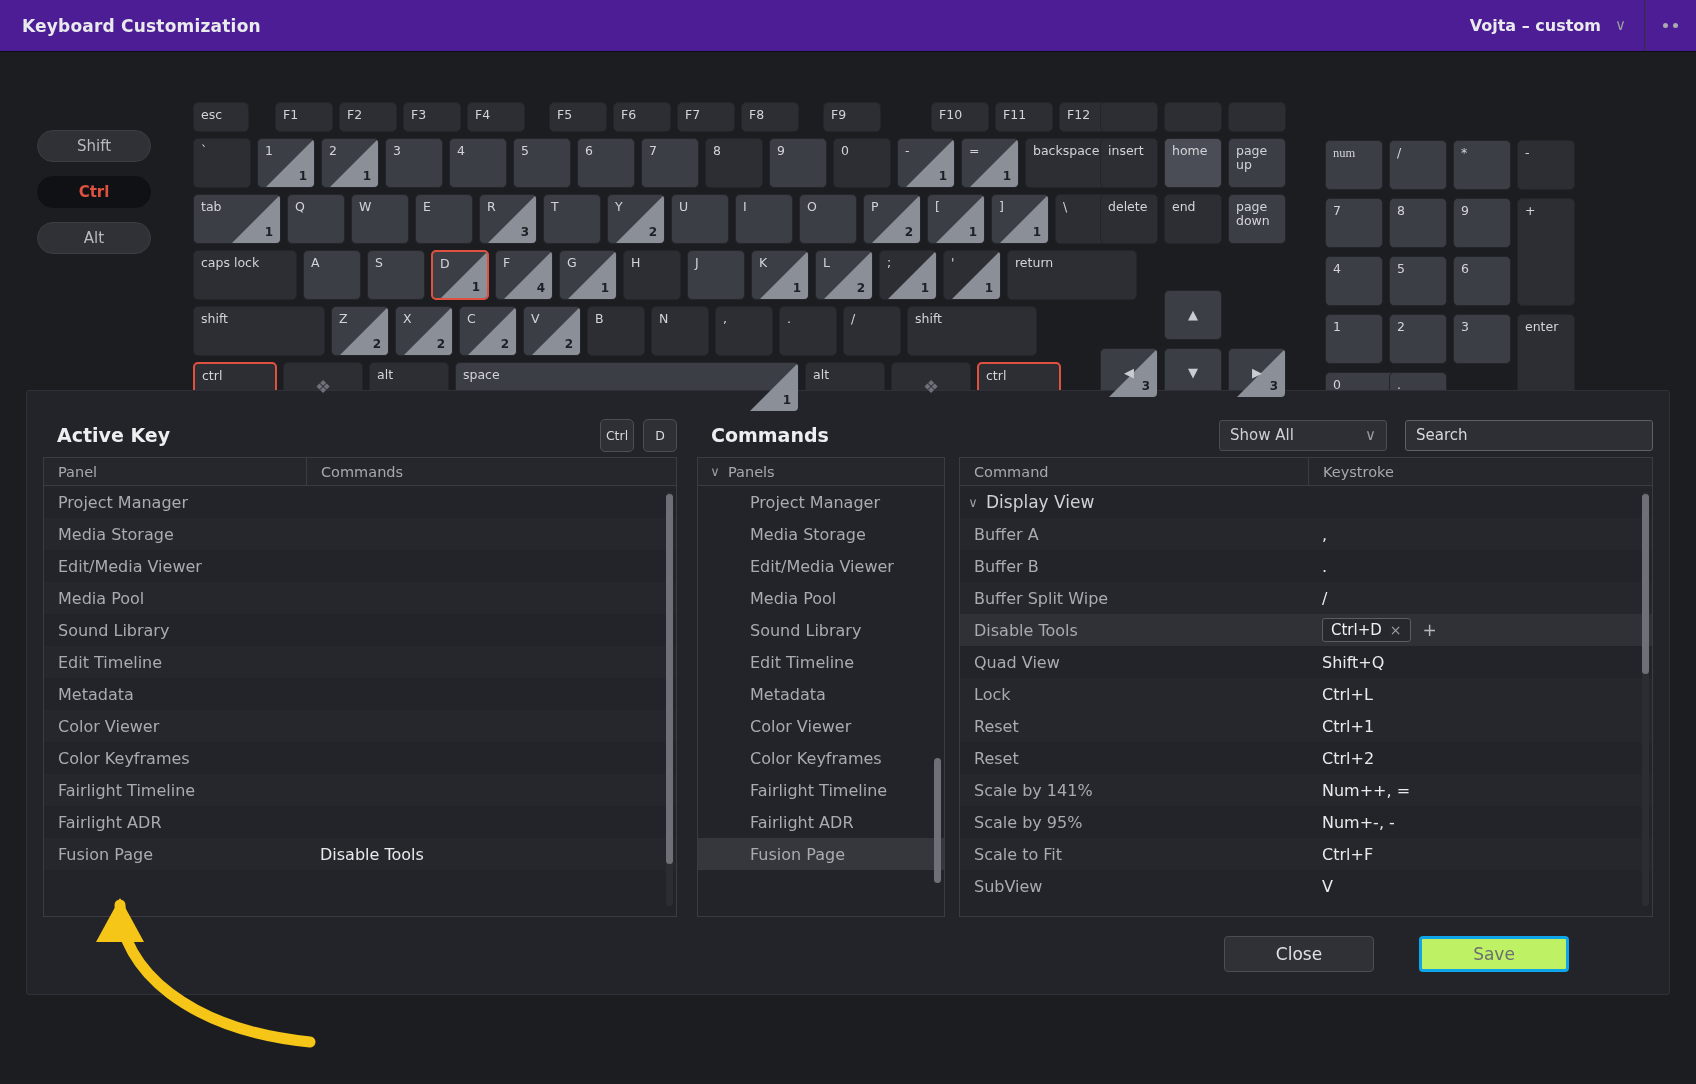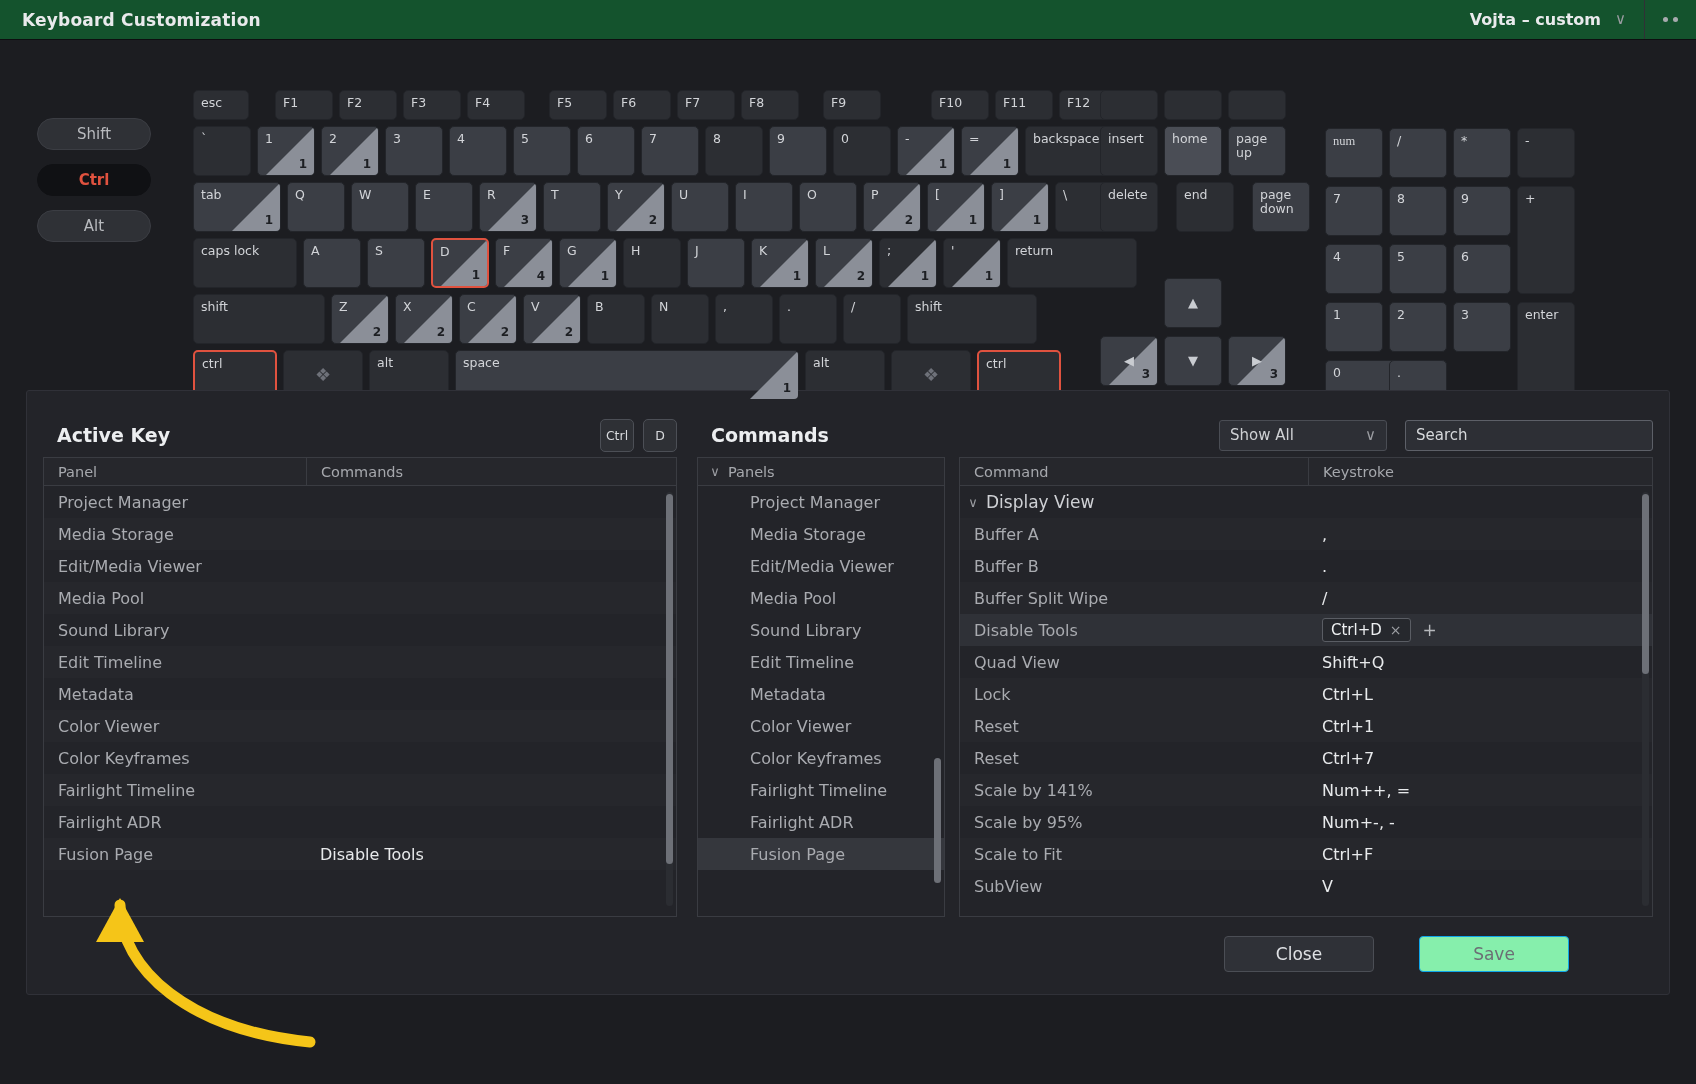--- a/index.html
+++ b/index.html
@@ -6,21 +6,21 @@
   html, body {
     width: 1696px; height: 1084px;
     background: #1c1d21;
     font-family: "DejaVu Sans", sans-serif;
     color: #c8c9cc;
     overflow: hidden;
   }
 
   
   .titlebar {
-    height: 40px; background: #14532d;
+    height: 52px; background: #4c1d95;
     display: flex; align-items: center; justify-content: space-between;
     border-bottom: 1px solid #0d0e10;
   }
   .titlebar-title { font-size: 17px; font-weight: bold; color: #e9eaec; padding-left: 22px; letter-spacing: .2px;}
   .titlebar-right { display: flex; align-items: center; height: 100%; }
   .preset { display: flex; align-items: center; gap: 14px; padding-right: 18px;}
   .preset-name { font-size: 16px; font-weight: bold; color: #e9eaec; }
   .chev { color: #9a9ca1; font-size: 15px; line-height: 1; }
   .dots { width: 52px; height: 100%; display: flex; align-items: center; justify-content: center;
           gap: 5px; border-left: 1px solid #303136; }
@@ -116,21 +116,21 @@
   .chip .x { color: #9ea0a5; font-size: 14px; }
   .plus { color: #b6b8bc; font-size: 17px; margin-left: 12px; }
 
   
   .footer { position: absolute; left: 0; right: 0; bottom: 0; height: 76px; }
   .btn {
     position: absolute; top: 18px; width: 150px; height: 36px; border-radius: 4px;
     display: flex; align-items: center; justify-content: center; font-size: 17px; text-align: center;
   }
   .btn.close { right: 295px; background: #2f3137; border: 1px solid #4b4e55; color: #dfe1e4; }
-  .btn.save  { right: 100px; background: #86efac; border: 1px solid #0ea5e9; color: #6c6e74; }
+  .btn.save  { right: 100px; background: #bef264; border: 3px solid #0ea5e9; color: #6c6e74; }
 
   .arrow-overlay { position: absolute; left: 60px; top: 880px; pointer-events: none; }
 </style>
 </head>
 <body>
 
 <div class="titlebar">
   <div class="titlebar-title">Keyboard Customization</div>
   <div class="titlebar-right">
     <div class="preset">
@@ -481,21 +481,21 @@
         <div class="key dim" style="width: 58px; height: 50px; margin-right: 6px;">
           <span class="lbl">insert</span>
         </div>
         <div class="key bright" style="width: 58px; height: 50px; margin-right: 6px;">
           <span class="lbl">home</span>
         </div>
         <div class="key" style="width: 58px; height: 50px; margin-right: 6px;">
           <span class="lbl">page up</span>
         </div>
       </div>
-      <div class="krow" style="margin-bottom: 6px; gap: 12px;">
+      <div class="krow" style="margin-bottom: 6px;">
         <div class="key dim" style="width: 58px; height: 50px; margin-right: 6px;">
           <span class="lbl">delete</span>
         </div>
         <div class="key dim" style="width: 58px; height: 50px; margin-right: 6px;">
           <span class="lbl">end</span>
         </div>
         <div class="key" style="width: 58px; height: 50px; margin-right: 6px;">
           <span class="lbl">page
 down</span>
         </div>
@@ -764,21 +764,21 @@
               </div>
               <div class="row alt">
                 <div class="c1" style="width:348px">Reset</div>
                 <div class="c2" style="padding-left:14px;display:flex;align-items:center">
                   <span>Ctrl+1</span>
                 </div>
               </div>
               <div class="row">
                 <div class="c1" style="width:348px">Reset</div>
                 <div class="c2" style="padding-left:14px;display:flex;align-items:center">
-                  <span>Ctrl+7</span>
+                  <span>Ctrl+2</span>
                 </div>
               </div>
               <div class="row alt">
                 <div class="c1" style="width:348px">Scale by 141%</div>
                 <div class="c2" style="padding-left:14px;display:flex;align-items:center">
                   <span>Num++, =</span>
                 </div>
               </div>
               <div class="row">
                 <div class="c1" style="width:348px">Scale by 95%</div>

